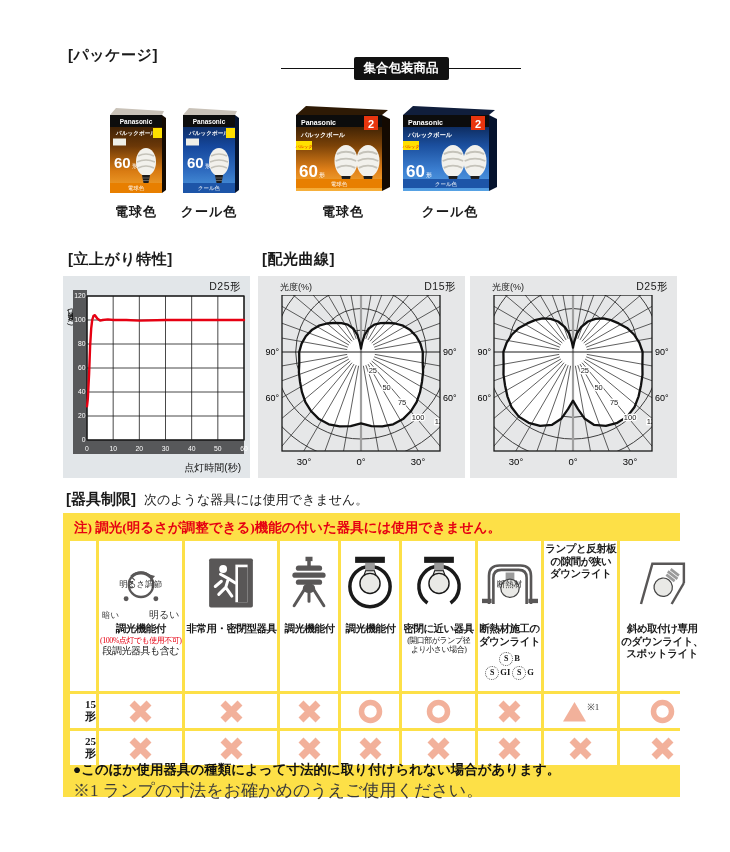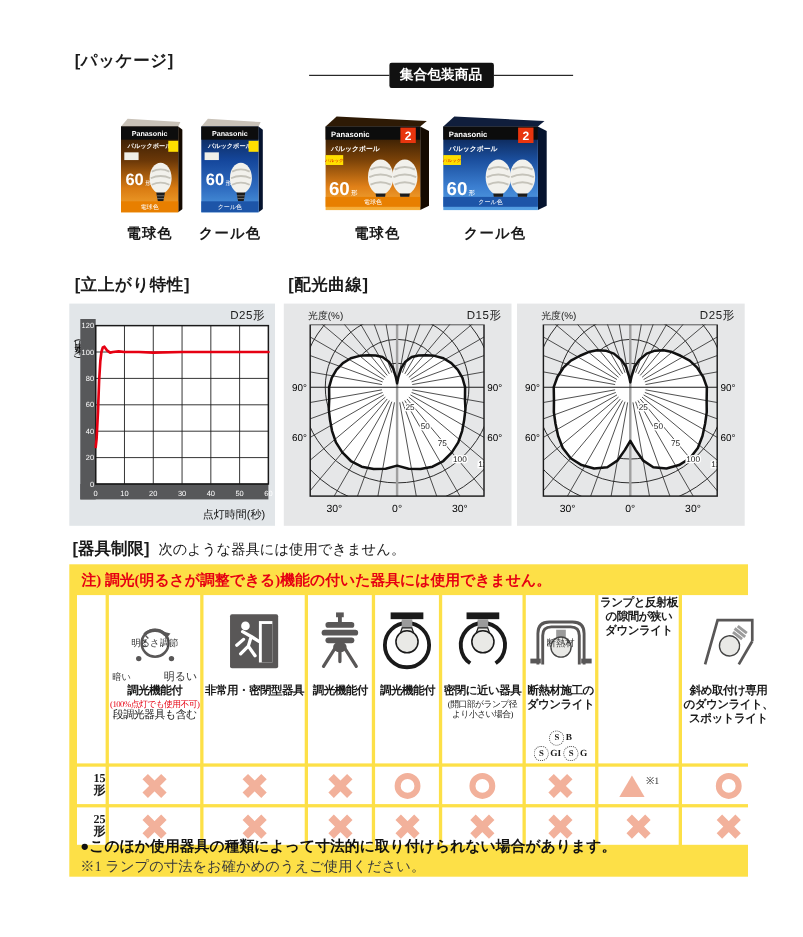--- a/index.html
+++ b/index.html
@@ -33,27 +33,27 @@
   .hcell{min-height:146px;padding:2px 1px;text-align:center;}
   .icon-box{position:relative;height:80px;display:flex;align-items:center;justify-content:center;}
   .icon-box svg{width:56px;height:56px;}
   .icon-top{position:absolute;top:0;left:0;right:0;font-size:8.5px;color:#333;margin-top:36px;}
   .icon-bl{position:absolute;bottom:1px;left:2px;font-size:8.5px;color:#333;}
   .icon-br{position:absolute;bottom:1px;right:2px;font-size:10px;color:#333;}
   .capt{font-size:10.5px;font-weight:bold;line-height:1.2;white-space:nowrap;letter-spacing:-0.5px;}
   .capt-red{font-size:8px;color:#e60012;line-height:1.15;letter-spacing:-0.5px;white-space:nowrap;}
   .capt-sub{font-size:10px;line-height:1.15;letter-spacing:-0.5px;white-space:nowrap;}
   .capt-paren{font-size:8px;line-height:1.2;letter-spacing:-0.5px;white-space:nowrap;}
-  .smarks{margin-top:16px;font-size:8.5px;font-weight:bold;line-height:1.5;}
+  .smarks{margin-top:4px;font-size:8.5px;font-weight:bold;line-height:1.5;}
   .scircle{display:inline-flex;width:12px;height:12px;border:1.2px dotted #555;border-radius:50%;align-items:center;justify-content:center;font-size:8px;font-weight:bold;vertical-align:middle;margin-right:1px;}
   .rlabel{display:flex;flex-direction:column;align-items:flex-end;justify-content:center;font-size:11px;font-weight:bold;line-height:1.05;}
   .scell{height:34px;display:flex;align-items:center;justify-content:center;}
   .cellnote{font-size:9px;color:#333;align-self:flex-start;margin-top:6px;}
   .footnote1{position:absolute;left:10px;top:248px;font-size:13.5px;font-weight:600;color:#111;white-space:nowrap;}
-  .footnote2{position:absolute;left:10px;top:266px;font-size:13px;color:#3a3a3a;white-space:nowrap;}
+  .footnote2{position:absolute;left:10px;top:266px;font-size:17px;color:#3a3a3a;white-space:nowrap;}
 </style>
 </head>
 <body>
 
 <div class="canvas">
 
   <div class="sec-title" style="left:68px;top:46px;">[パッケージ]</div>
 
   <div class="badge-row">
     <span class="hline"></span>

